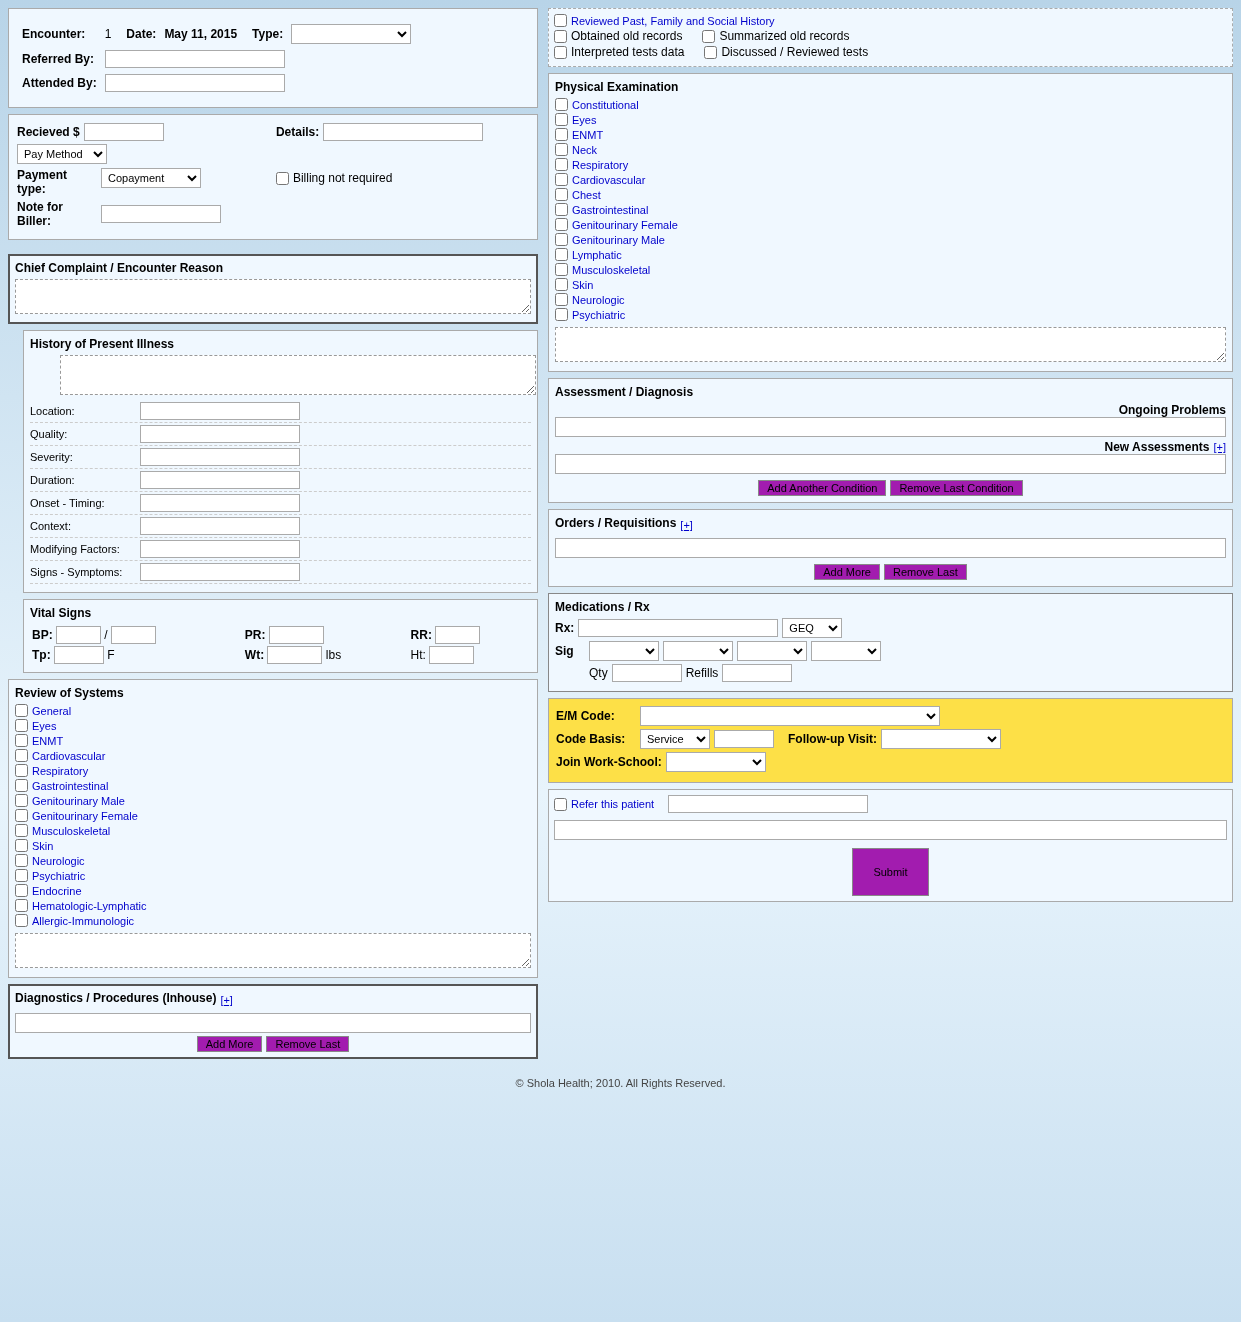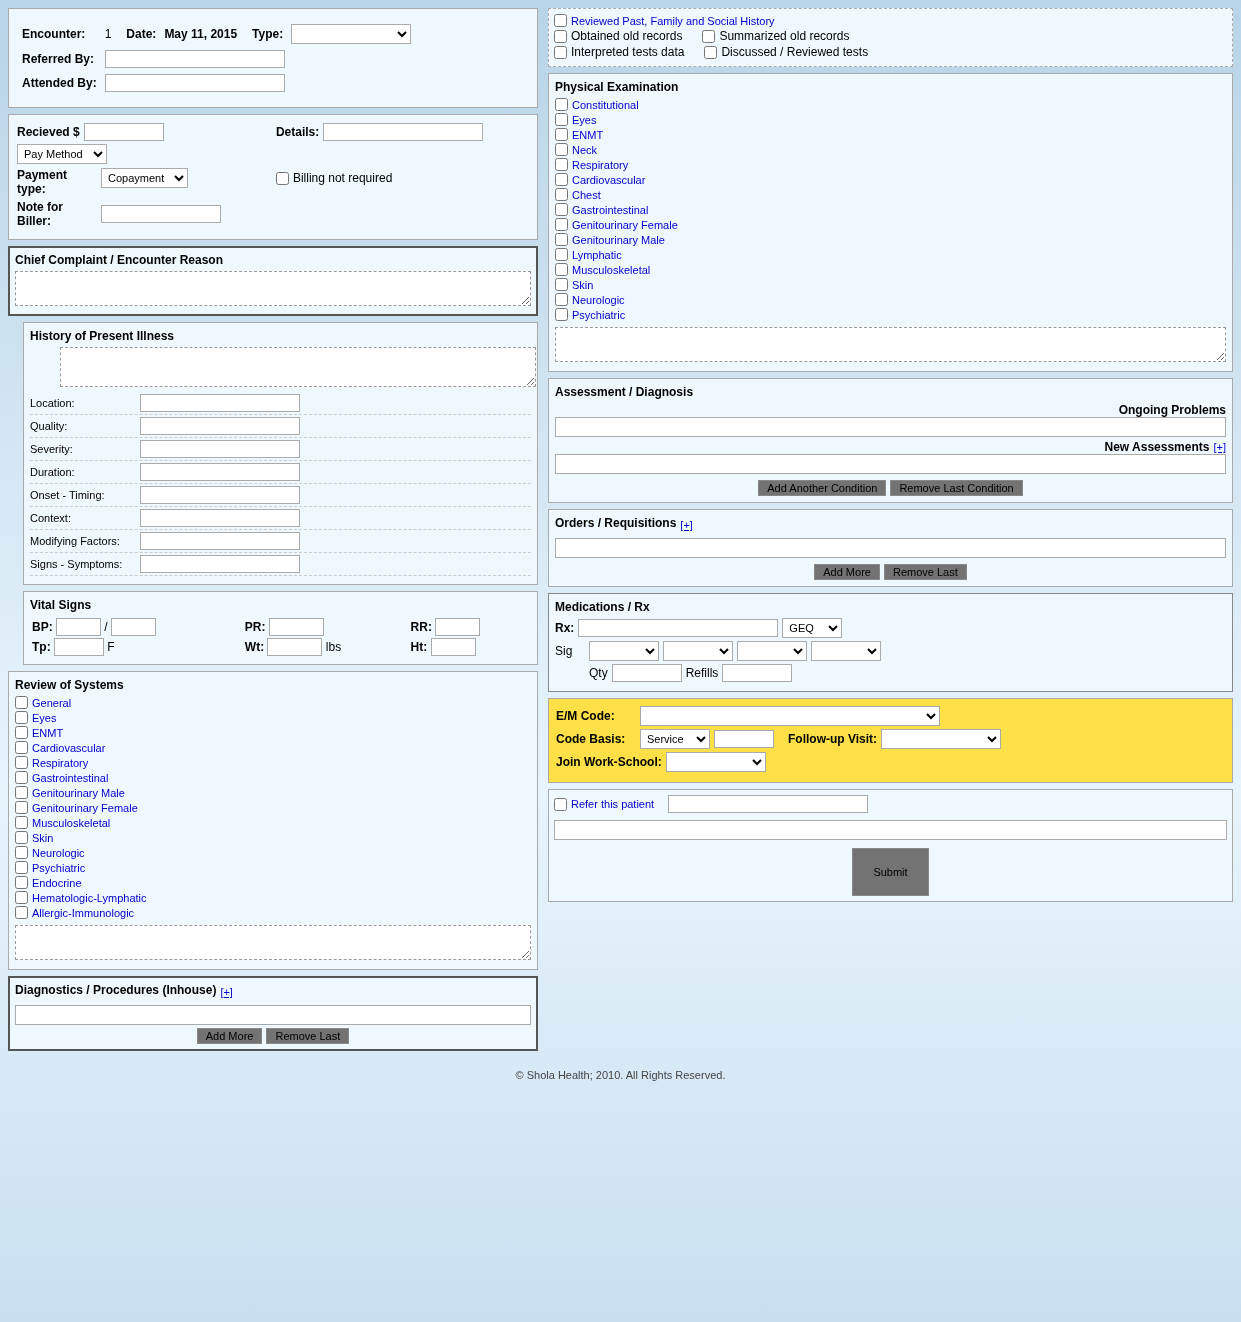--- a/index.html
+++ b/index.html
@@ -71,20 +71,21 @@
     }
     .billing-section {
       border: 1px solid #aaa;
       background: #f0f8ff;
       padding: 6px;
     }
     .chief-complaint {
       border: 2px solid #555;
       background: #f0f8ff;
       padding: 5px;
+      margin-top: 8px;
     }
     .hpi-section {
       border: 1px solid #aaa;
       background: #f0f8ff;
       padding: 6px;
       margin-left: 15px;
     }
     .hpi-row {
       display: flex;
       align-items: center;
@@ -123,21 +124,21 @@
       background: #f0f8ff;
       padding: 5px;
     }
     .add-remove-row {
       display: flex;
       gap: 4px;
       margin-top: 3px;
       justify-content: center;
     }
     button.action-btn {
-      background: #737373;
+      background: #a21caf;
       border: 1px solid #888;
       padding: 1px 8px;
       font-size: 11px;
       cursor: pointer;
     }
     .physical-exam-section {
       border: 1px solid #aaa;
       background: #f0f8ff;
       padding: 6px;
     }
@@ -228,21 +229,21 @@
               <span style="font-weight:bold">Recieved $</span>
               <input type="text" style="width: 80px;">
             </div>
             <div class="row">
               <select style="width:90px">
                 <option>Pay Method</option>
               </select>
             </div>
             <div class="row" style="align-items:flex-start; margin-top:4px">
               <span style="font-weight:bold; width:80px">Payment type:</span>
-              <select style="width:87px">
+              <select style="width:100px">
                 <option>Copayment</option>
               </select>
             </div>
             <div class="row" style="margin-top:4px">
               <span style="font-weight:bold; width:80px">Note for Biller:</span>
               <input type="text" style="width: 120px;">
             </div>
           </td>
           <td style="vertical-align:top; padding-left:10px">
             <div class="row">
@@ -328,21 +329,21 @@
             <span style="font-weight:bold">Tp:</span>
             <input type="text" style="width: 50px;">
             <span>F</span>
           </td>
           <td>
             <span style="font-weight:bold">Wt:</span>
             <input type="text" style="width: 55px;">
             <span>lbs</span>
           </td>
           <td>
-            <span style="font-weight:bold">Ht:</span>
+            <span style="font-weight:normal">Ht:</span>
             <input type="text" style="width: 45px;">
           </td>
         </tr>
       </tbody>
         </table>
     </div>
 
     <div class="ros-section">
       <div class="section-title">Review of Systems</div>
       <div class="checkbox-item">
@@ -546,21 +547,21 @@
     <div class="medications-section">
       <div class="section-title">Medications / Rx</div>
       <div class="row">
         <span style="font-weight:bold">Rx:</span>
         <input type="text" style="width: 200px;">
         <select style="width:60px">
           <option>GEQ</option>
         </select>
       </div>
       <div class="row" style="align-items:center">
-        <span style="font-weight:normal; min-width:30px">Sig</span>
+        <span style="font-weight:bold; min-width:30px">Sig</span>
         <select style="width:70px"><option></option></select>
         <select style="width:70px"><option></option></select>
         <select style="width:70px"><option></option></select>
         <select style="width:70px"><option></option></select>
       </div>
       <div class="row">
         <span style="min-width:30px"></span>
         <span>Qty</span>
         <input type="text" style="width: 70px;">
         <span>Refills</span>

